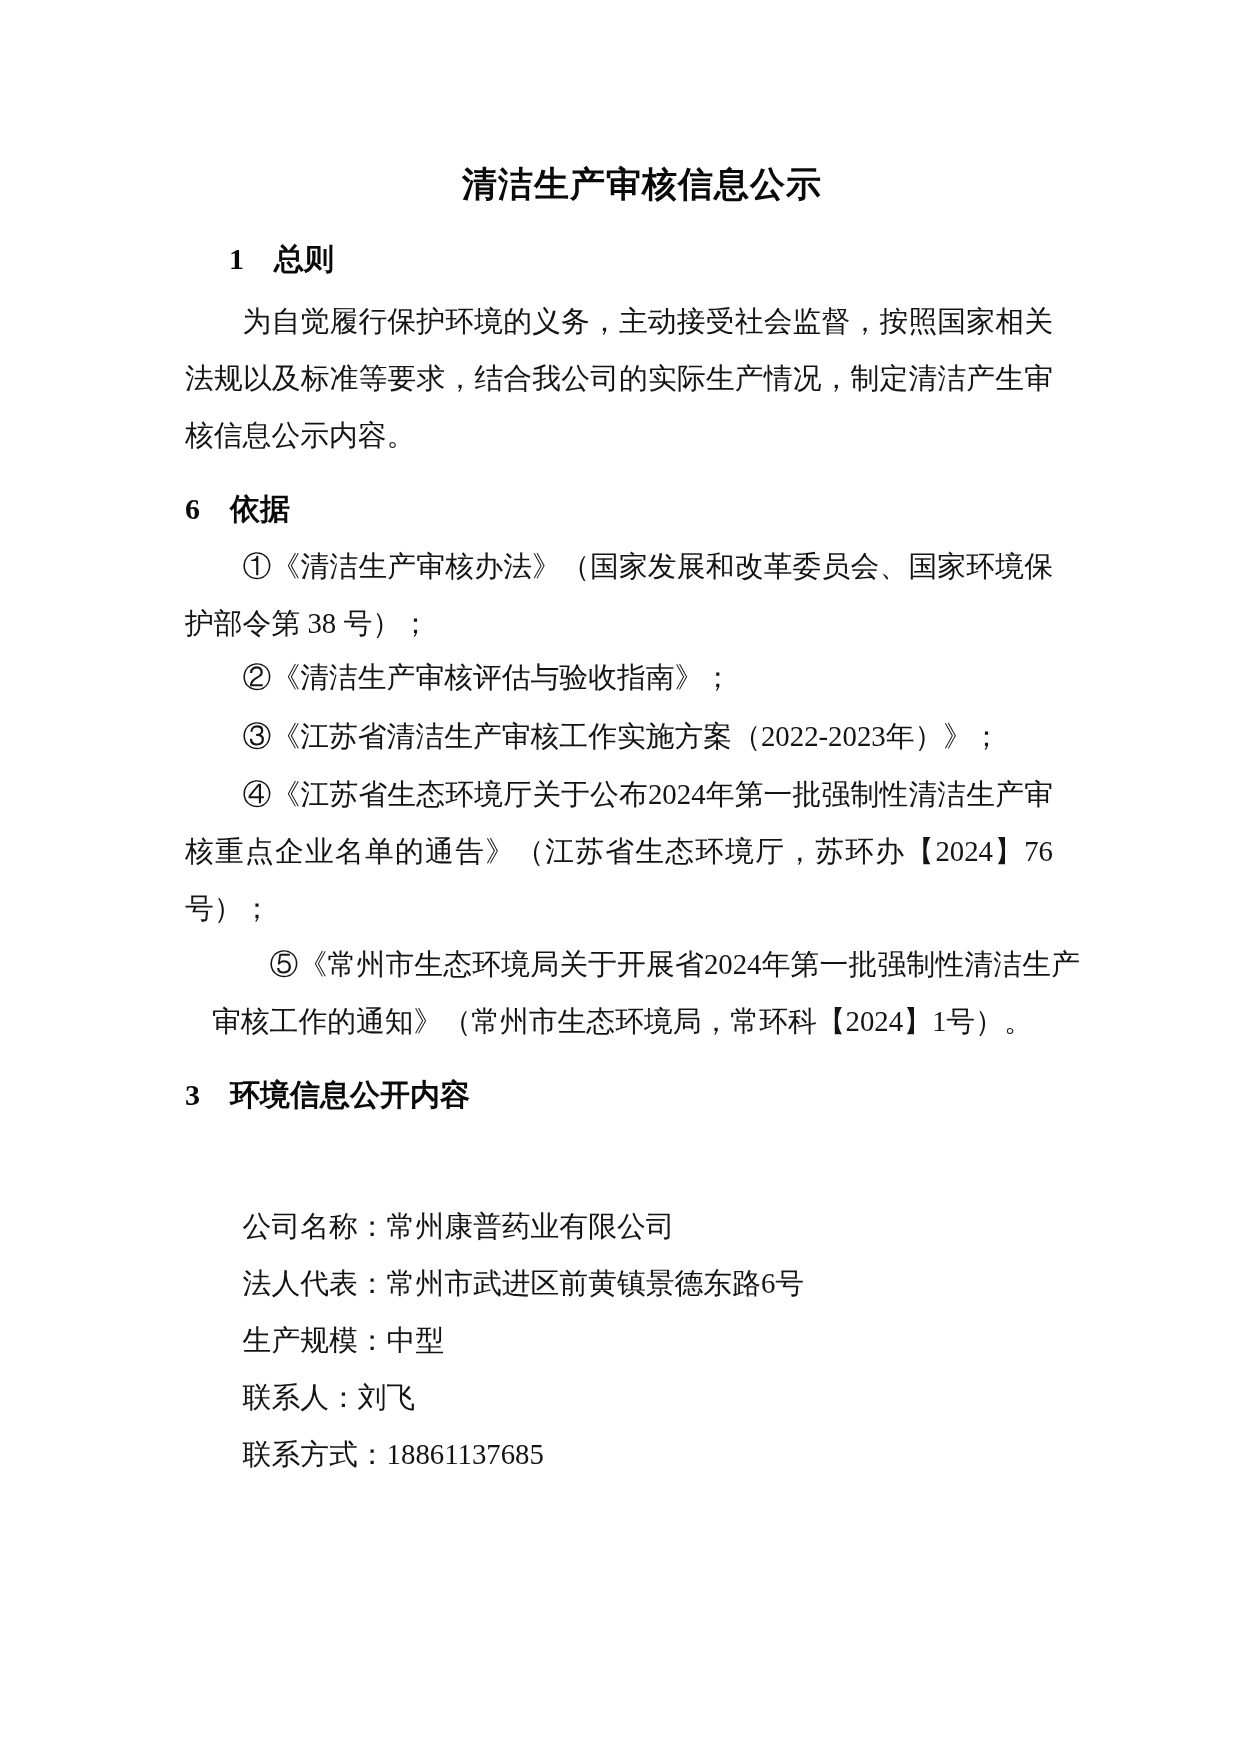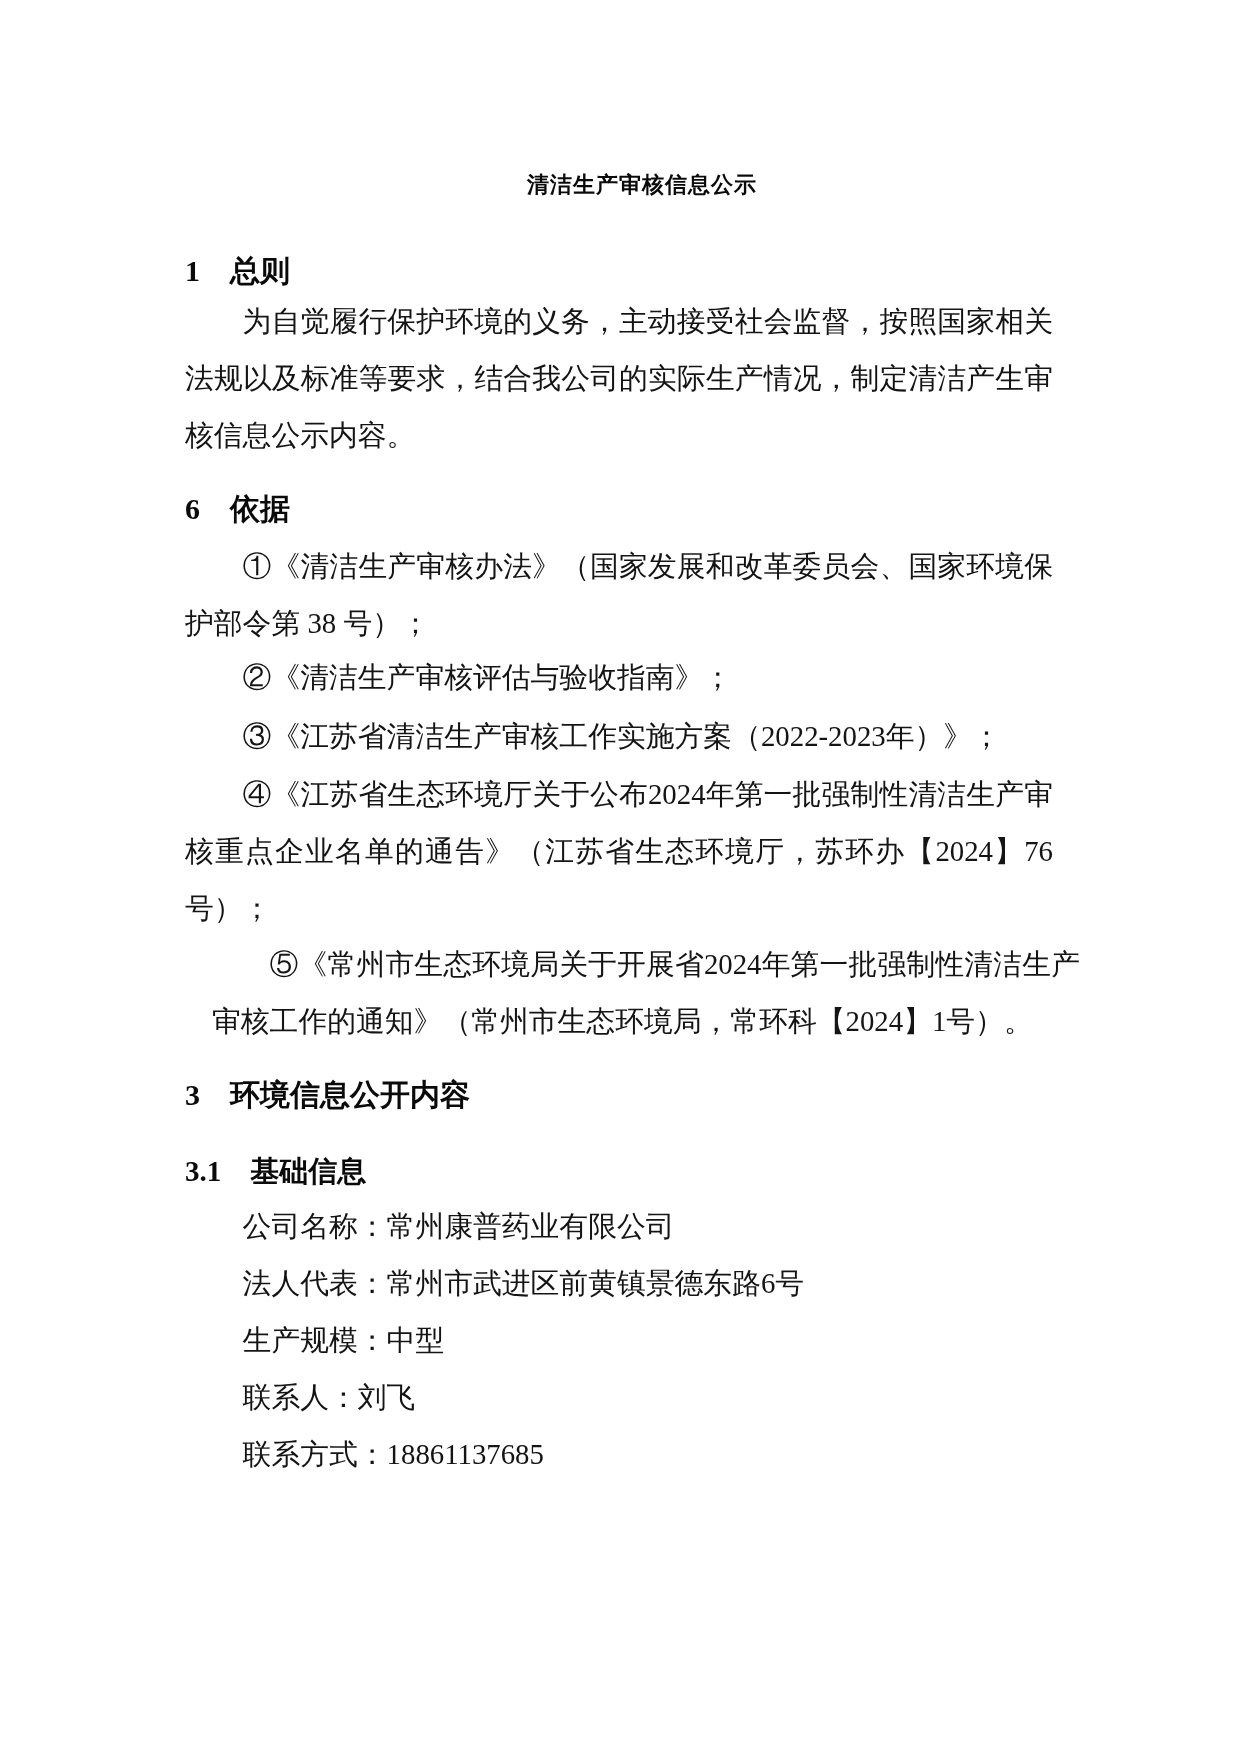--- a/index.html
+++ b/index.html
@@ -14,21 +14,21 @@
     background: #ffffff;
     overflow: hidden;
     font-family: "Liberation Serif", serif;
     color: #111111;
   }
   .abs { position: absolute; }
   .doc-title {
     left: 210px;
     width: 864px;
     text-align: center;
-    font-size: 22px;
+    font-size: 35px;
     line-height: 57px;
     font-weight: 700;
     letter-spacing: 1px;
     color: #0a0a0a;
   }
   .heading {
     left: 185px;
     width: 900px;
     font-size: 30px;
     line-height: 57px;
@@ -58,21 +58,21 @@
     padding-left: 57.6px;
   }
 </style>
 </head>
 <body>
 
 <div class="page">
 
   <div class="abs doc-title" style="top:156px;">清洁生产审核信息公示</div>
 
-  <div class="abs heading" style="top:242px;">1　总则</div>
+  <div class="abs heading" style="top:230px;margin-left:44px;">1　总则</div>
 
   <div class="abs para" style="top:293px;">
     <div class="line j ind">为自觉履行保护环境的义务，主动接受社会监督，按照国家相关</div>
     <div class="line j">法规以及标准等要求，结合我公司的实际生产情况，制定清洁产生审</div>
     <div class="line">核信息公示内容。</div>
   </div>
 
   <div class="abs heading" style="top:480px;">6　依据</div>
 
   <div class="abs para" style="top:538px;">
@@ -94,21 +94,20 @@
     <div class="line">号）；</div>
   </div>
 
   <div class="abs para" style="top:936px;margin-left:27px;">
     <div class="line j ind">⑤《常州市生态环境局关于开展省2024年第一批强制性清洁生产</div>
     <div class="line">审核工作的通知》（常州市生态环境局，常环科【2024】1号）。</div>
   </div>
 
   <div class="abs heading" style="top:1066px;">3　环境信息公开内容</div>
 
-  <div class="abs heading sub" style="top:1143px;">3.1　基础信息</div>
 
   <div class="abs para" style="top:1198px;">
     <div class="line ind">公司名称：常州康普药业有限公司</div>
     <div class="line ind">法人代表：常州市武进区前黄镇景德东路6号</div>
     <div class="line ind">生产规模：中型</div>
     <div class="line ind">联系人：刘飞</div>
     <div class="line ind">联系方式：18861137685</div>
   </div>
 
 </div>

